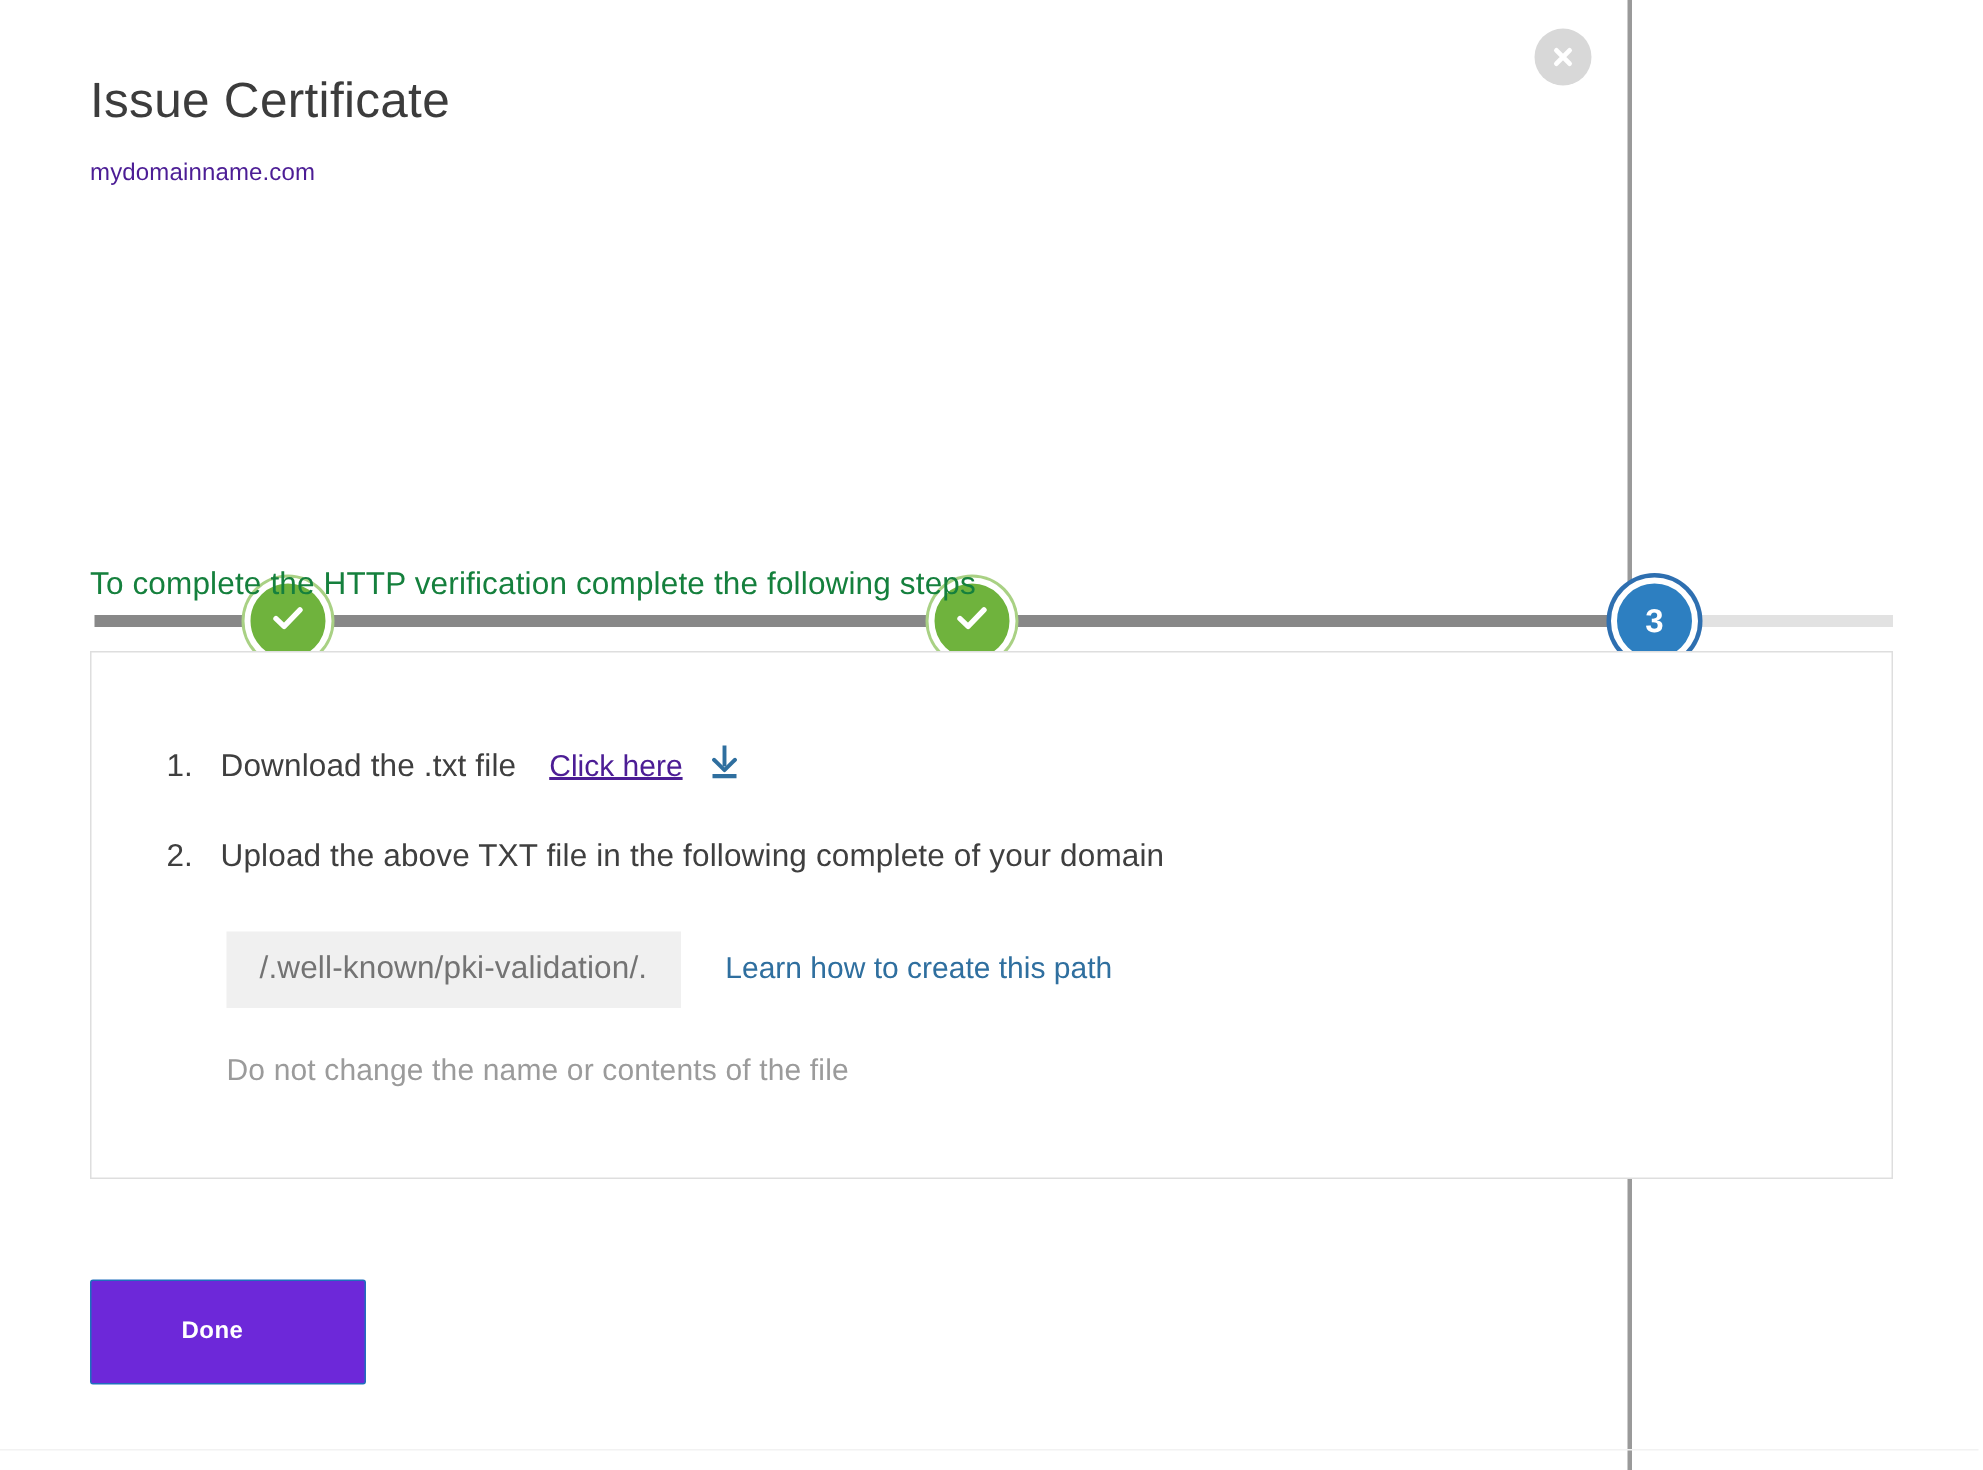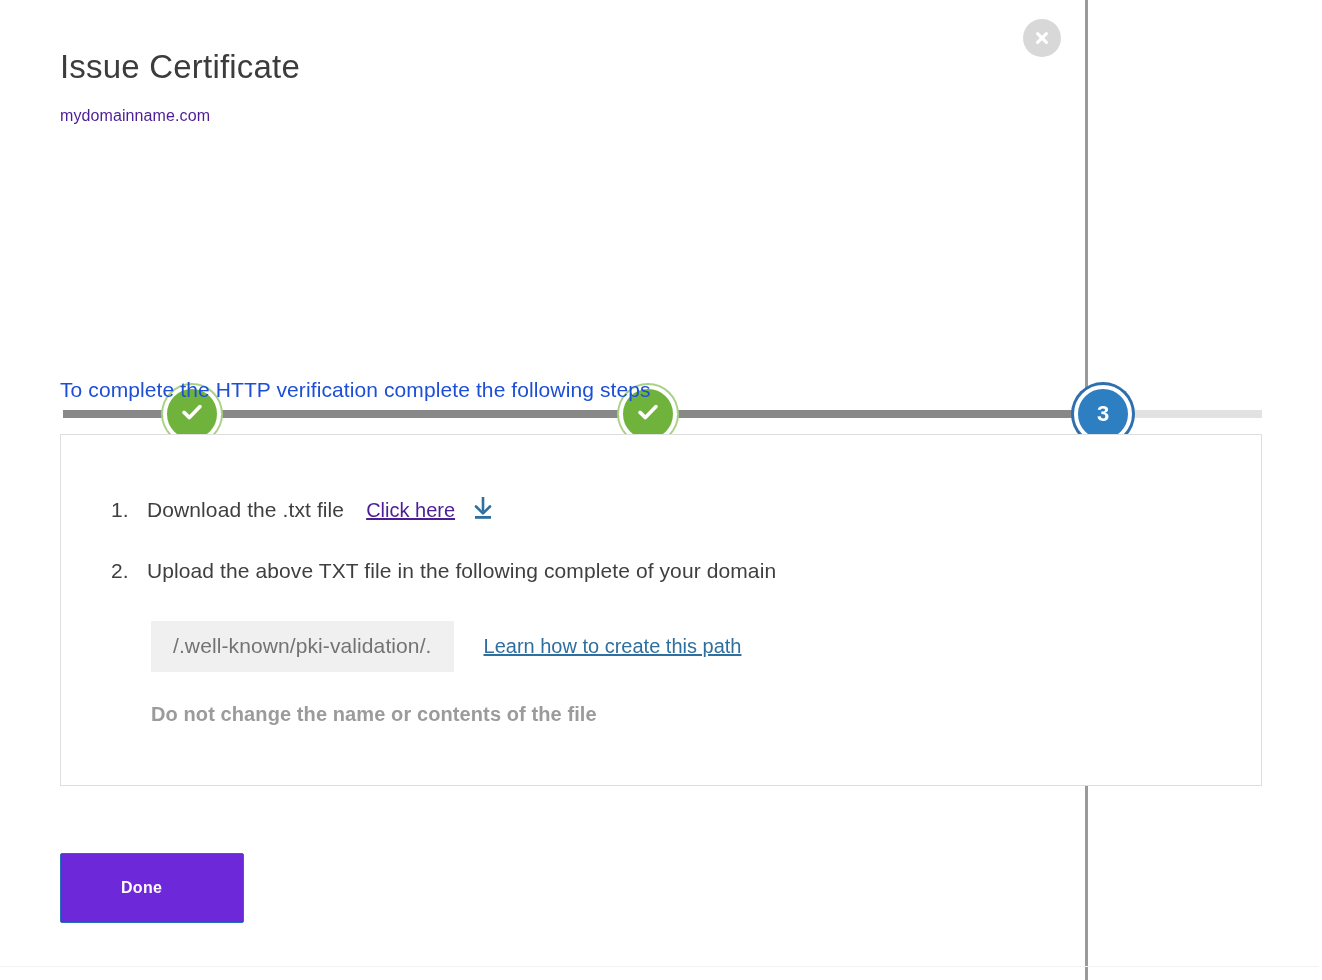--- a/index.html
+++ b/index.html
@@ -129,21 +129,21 @@
     letter-spacing: .1px;
     white-space: nowrap;
   }
 
   
   .intro {
     position: absolute;
     left: 60px;
     top: 378px;
     font-size: 21px;
-    color: #1d4ed8;
+    color: #15803d;
     letter-spacing: .1px;
   }
 
   .panel {
     position: absolute;
     left: 60px;
     top: 434px;
     width: 1202px;
     height: 352px;
     border: 1px solid #dedede;
@@ -199,33 +199,31 @@
     color: #737373;
     font-size: 21px;
     padding: 13px 22px 14px 22px;
     letter-spacing: .1px;
     white-space: nowrap;
   }
   .path-link {
     margin-left: 30px;
     font-size: 20px;
     color: #2f6f9f;
-    text-decoration: underline;
     cursor: pointer;
     white-space: nowrap;
   }
 
   .note {
     position: absolute;
     left: 90px;
     top: 268px;
     font-size: 20px;
     color: #9b9b9b;
     letter-spacing: .1px;
-    font-weight: bold;
   }
 
   
   .done-btn {
     position: absolute;
     left: 60px;
     top: 853px;
     width: 184px;
     height: 70px;
     background: #6d28d9;

